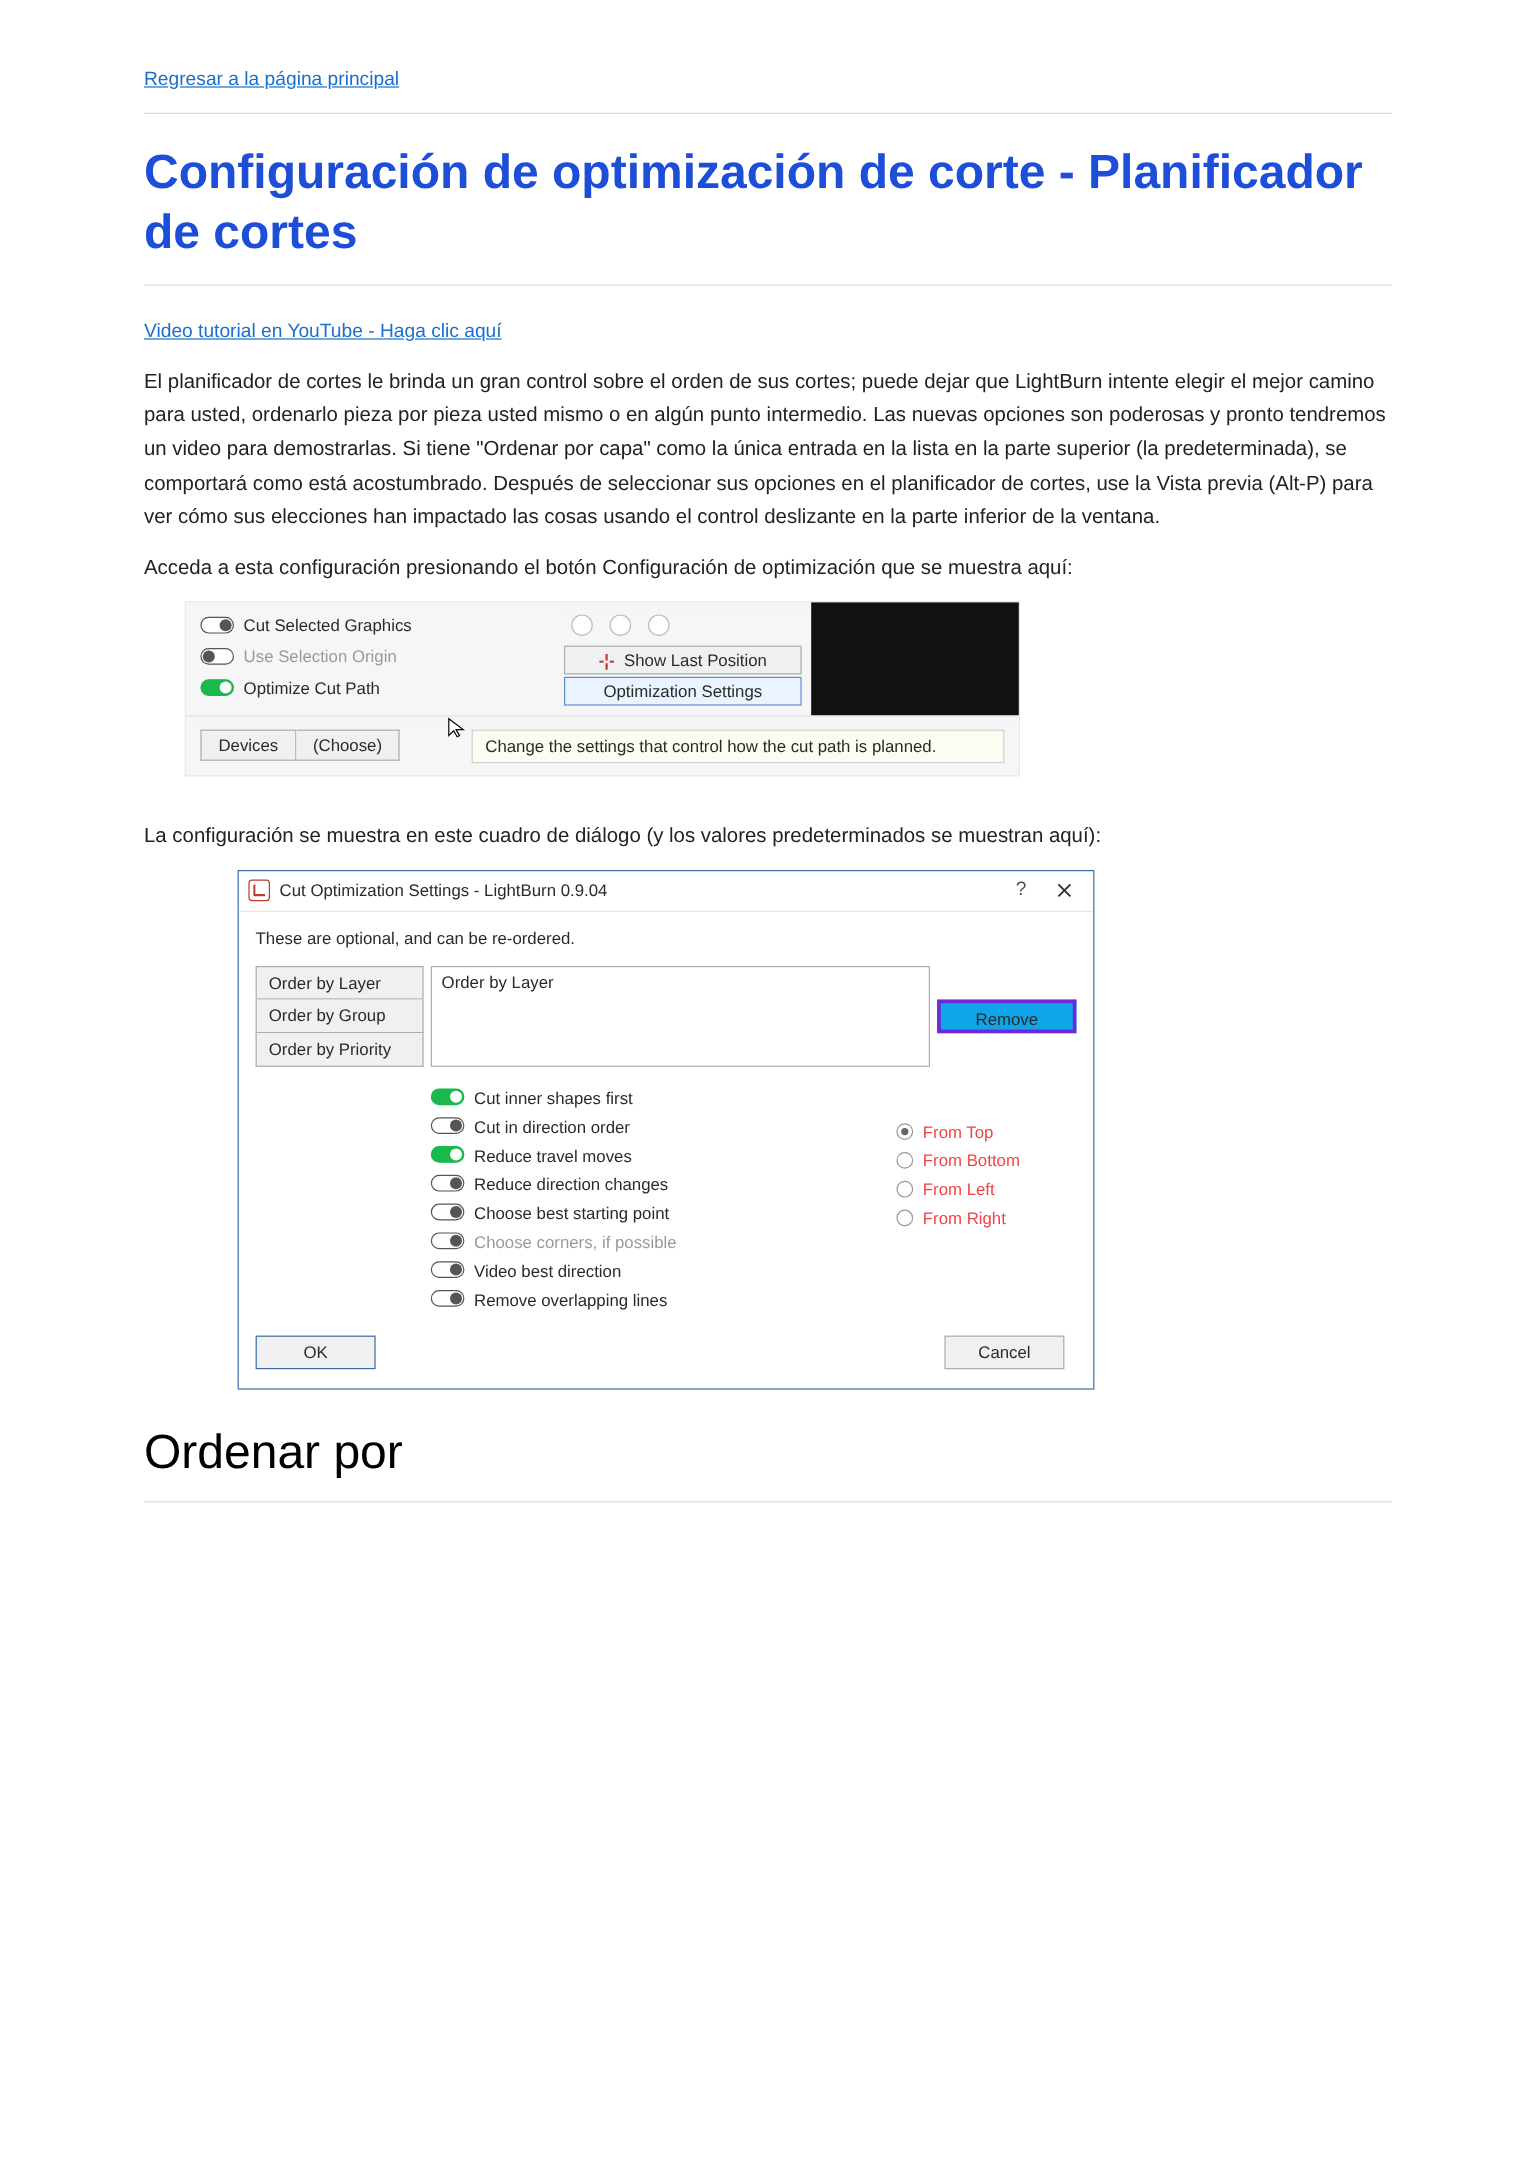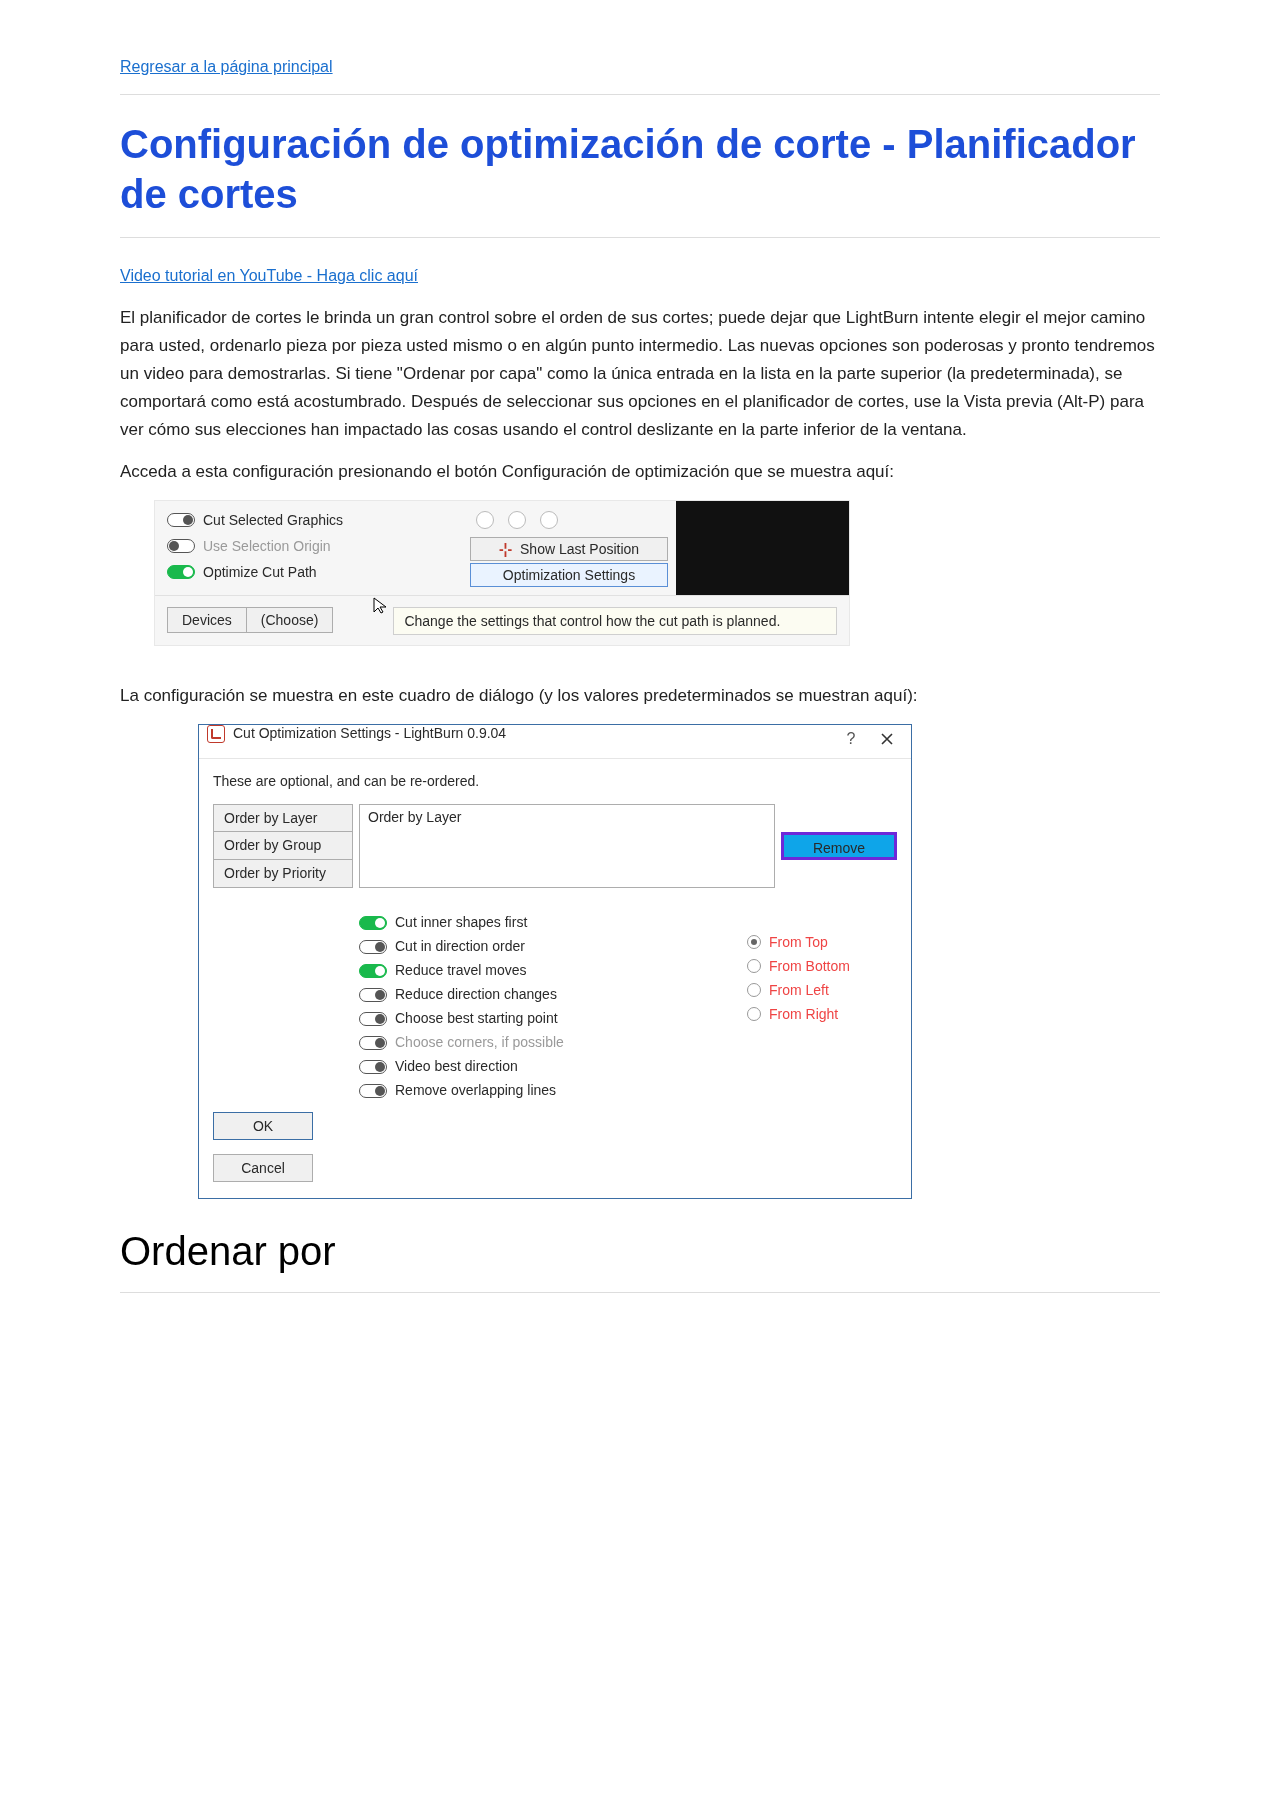--- a/index.html
+++ b/index.html
@@ -154,20 +154,21 @@
     width: 714px;
     margin: 10px auto 26px 78px;
     border: 1px solid #3b6ea5;
     font-family: "Segoe UI", Arial, sans-serif;
     font-size: 14px;
     background: #fff;
     color: #2a2a2a;
   }
   .dlg-titlebar {
     display: flex;
+    align-items: center;
     height: 34px;
     border-bottom: 1px solid #e6e6e6;
     padding: 0 10px 0 8px;
     gap: 8px;
   }
   .dlg-appicon {
     width: 18px; height: 18px;
     border: 1px solid #c0392b;
     border-radius: 3px;
     position: relative;
@@ -233,21 +234,21 @@
   .dlg-opts {
     display: flex;
     margin-top: 18px;
     gap: 30px;
     padding-left: 146px;
   }
   .opts-left { flex: 1; }
   .opts-right { width: 150px; padding-top: 24px; }
   .opt-line {
     display: flex;
-    align-items: flex-end;
+    align-items: flex-start;
     gap: 8px;
     height: 24px;
   }
   .radio {
     width: 14px; height: 14px;
     border: 1px solid #999;
     border-radius: 50%;
     display: inline-flex;
     align-items: center;
     justify-content: center;
@@ -264,21 +265,20 @@
     align-items: center;
     gap: 8px;
     height: 24px;
     color: #ef4444;
   }
   .dlg-foot {
     display: flex;
     justify-content: space-between;
     gap: 14px;
     padding: 14px 10px 4px 0;
-    flex-direction: column;
   }
   .dlg-btn {
     width: 100px;
     height: 28px;
     line-height: 26px;
     text-align: center;
     border: 1px solid #adadad;
     background: #f0f0f0;
   }
   .dlg-btn.primary { border-color: #3b6ea5; }

